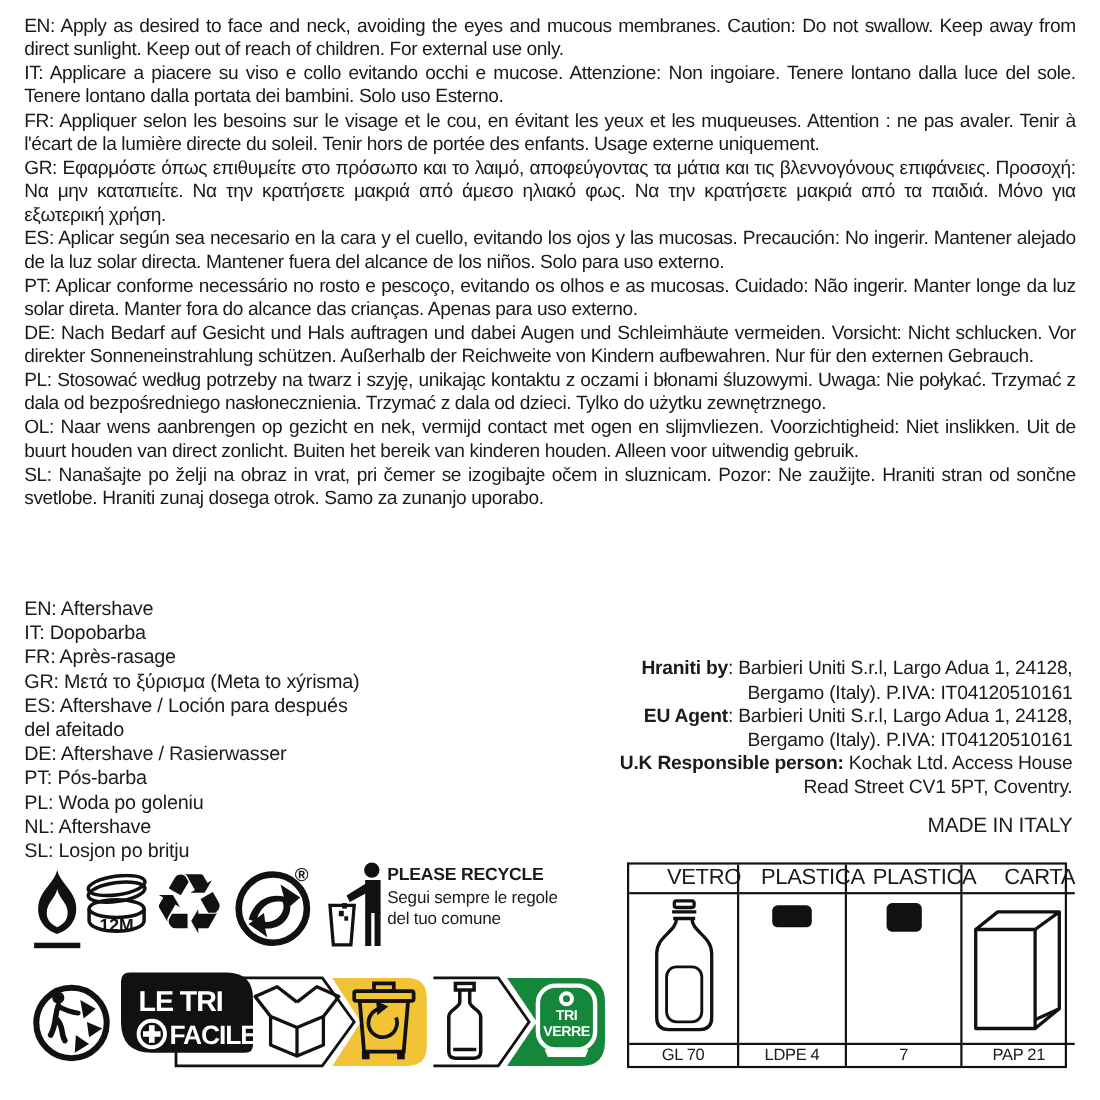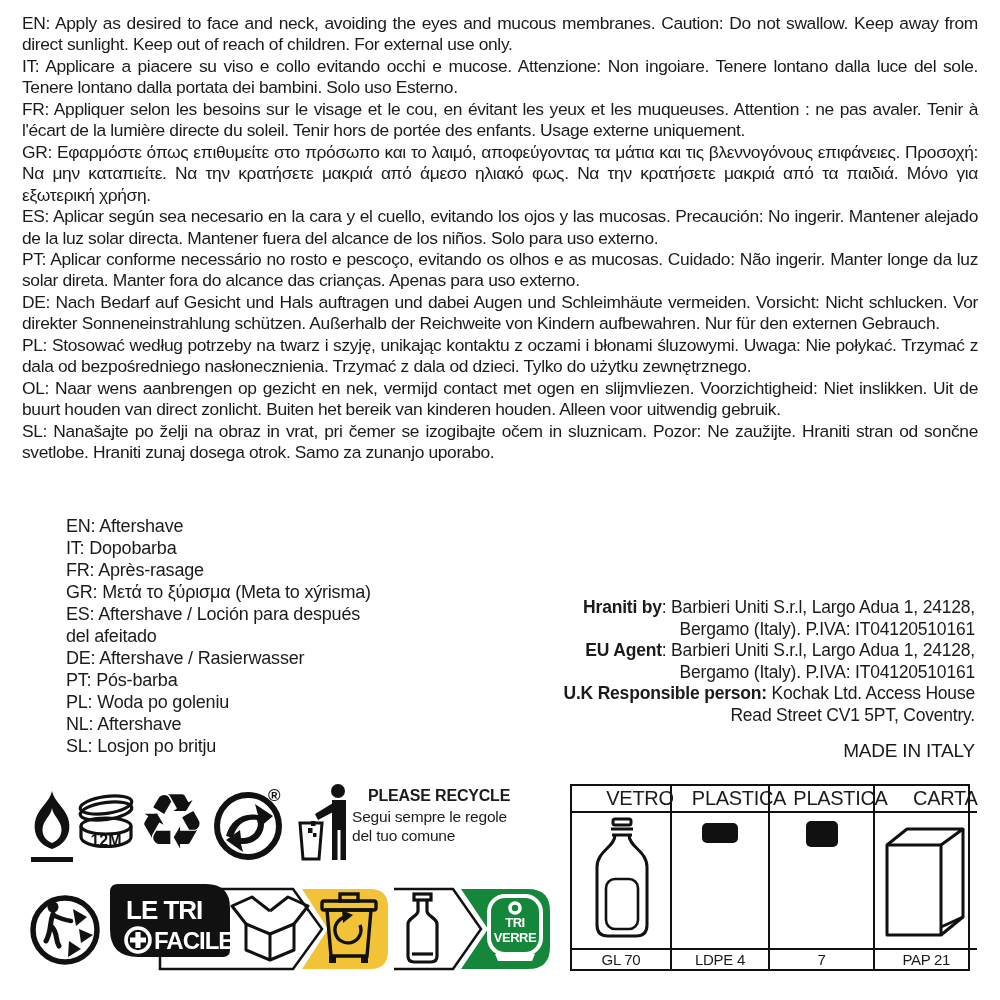--- a/index.html
+++ b/index.html
@@ -4,36 +4,36 @@
 <style>
   html,body{margin:0;padding:0;background:#fff;}
   .page{position:relative;width:1000px;height:1000px;background:#fff;overflow:hidden;
         font-family:"Liberation Sans",sans-serif;color:#1b1b1b;}
   
   .warnings{position:absolute;left:22px;top:13px;width:956px;
             font-size:17.4px;line-height:21.45px;letter-spacing:-0.35px;
             text-align:justify;}
   .warnings p{margin:0;}
   
-  .names{position:absolute;left:22px;top:515px;width:322px;
-         font-size:18px;line-height:22px;letter-spacing:-0.2px;margin-left:44px;}
+  .names{position:absolute;left:22px;top:542px;width:322px;
+         font-size:18px;line-height:22px;letter-spacing:-0.2px;}
   .names p{margin:0;}
   
   .producer{position:absolute;right:25px;top:597px;width:430px;text-align:right;
             font-size:17.5px;line-height:21.6px;letter-spacing:-0.2px;}
   .producer p{margin:0;}
   .producer b{font-weight:700;}
   .made-in{position:absolute;right:25px;top:740px;font-size:19px;font-weight:400;letter-spacing:-0.2px;}
   
   .abs{position:absolute;}
   .recycle-glyph{position:absolute;left:138px;top:784px;font-size:76px;line-height:76px;color:#111;
                  font-family:"DejaVu Sans",sans-serif;}
   .rmark{position:absolute;left:268px;top:786px;font-size:17px;font-weight:700;color:#111;}
   .recycle-note{position:absolute;left:352px;top:786px;line-height:19px;}
-  .recycle-note .t{font-size:16px;font-weight:700;letter-spacing:-0.2px;margin:0 0 2px 16px;}
+  .recycle-note .t{font-size:16px;font-weight:700;letter-spacing:-0.2px;margin:0 0 2px 0;}
   .recycle-note p{margin:0;font-size:15.5px;letter-spacing:-0.2px;}
   
   .pack-table{position:absolute;left:570px;top:784px;width:400px;height:187px;
               border:2.5px solid #111;box-sizing:border-box;
               display:grid;grid-template-columns:100px 98px 105px 1fr;
               grid-template-rows:27px 1fr 21px;}
   .pack-table .cell{border-right:2.5px solid #111;display:flex;align-items:center;justify-content:center;}
   .pack-table .cell.last{border-right:none;}
   .pack-table .th{border-bottom:2.5px solid #111;font-size:20px;font-weight:400;letter-spacing:-0.3px;padding-left:38px;}
   .pack-table .tf{border-top:2.5px solid #111;font-size:15px;font-weight:400;letter-spacing:-0.3px;}

